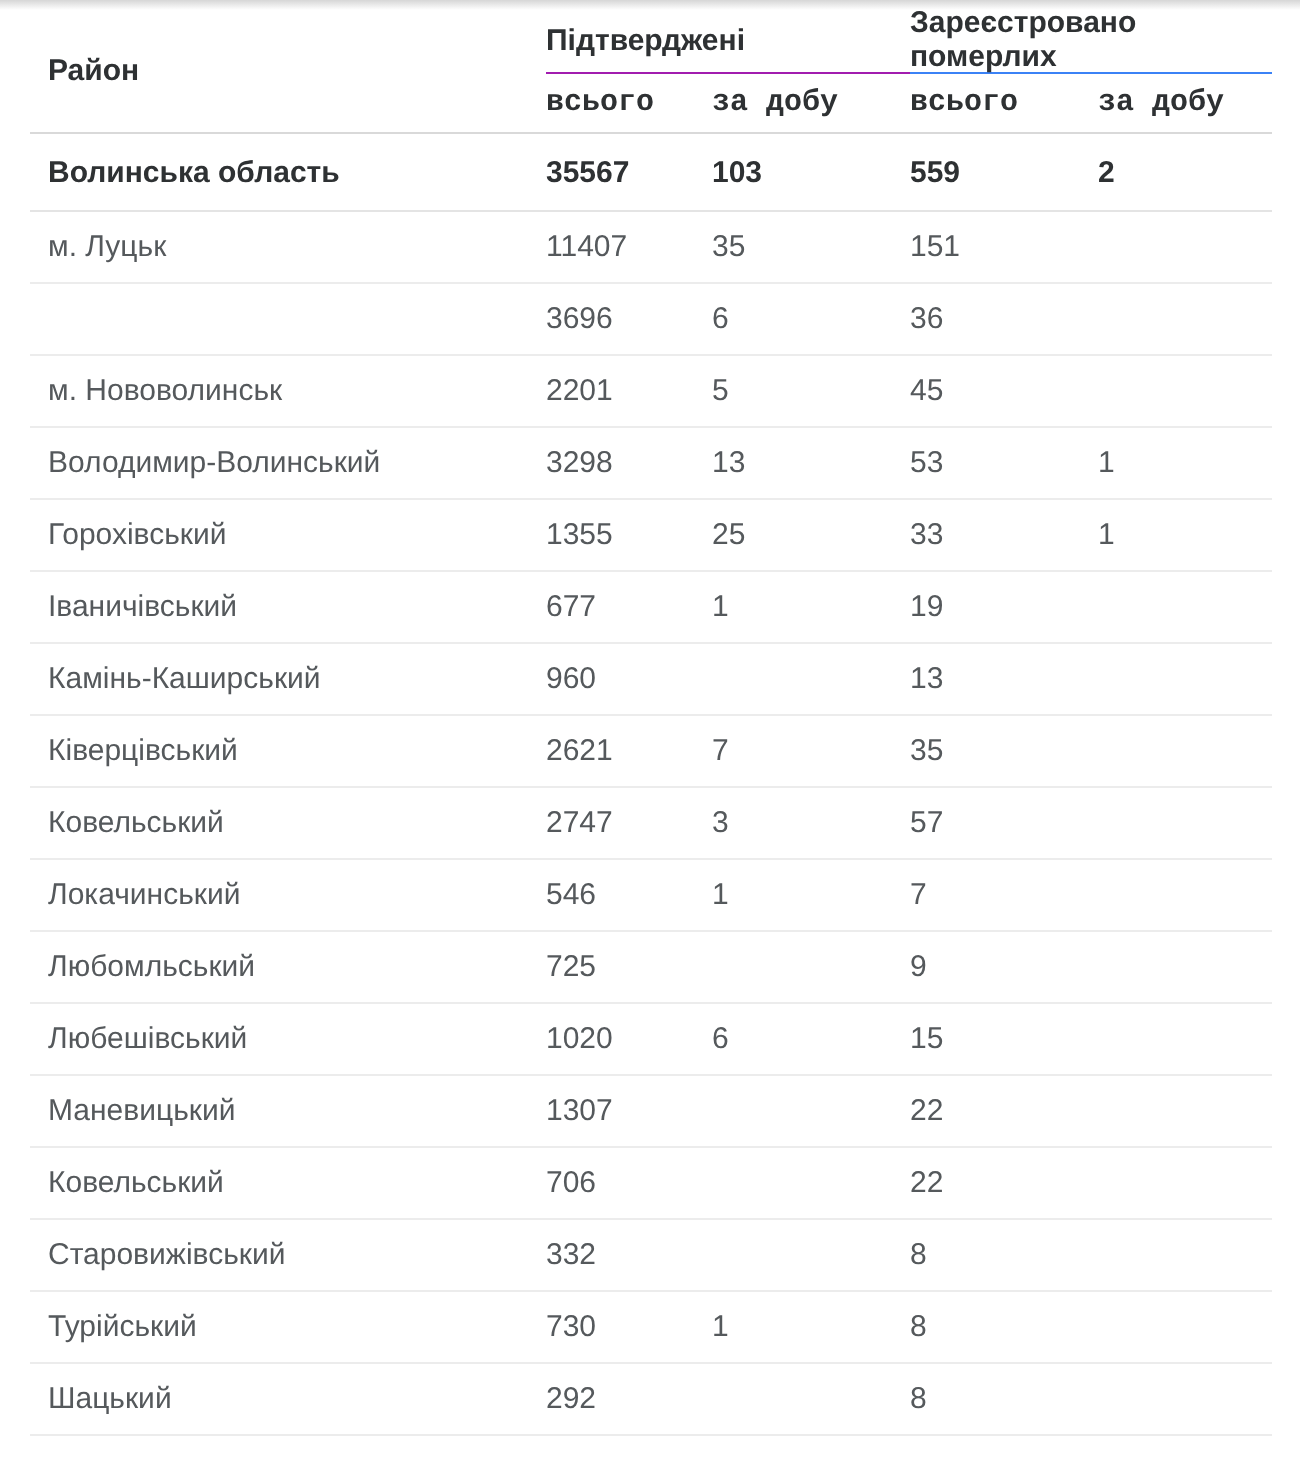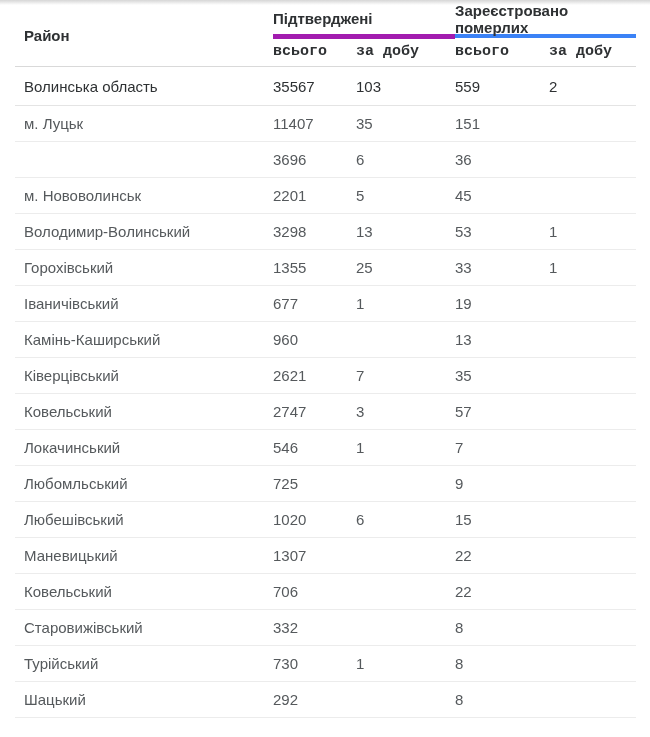--- a/index.html
+++ b/index.html
@@ -35,47 +35,47 @@
   .hdr-district {
     grid-row: 1 / 3;
     grid-column: 1;
     padding-left: 9px;
     align-self: center;
   }
   .hdr-group-confirmed {
     grid-row: 1;
     grid-column: 2 / 4;
     align-self: center;
-    border-bottom: 5px solid #a21caf;
+    border-bottom: 1px solid #a21caf;
     height: 100%;
     display: flex;
     align-items: center;
   }
   .hdr-group-deaths {
     grid-row: 1;
     grid-column: 4 / 6;
     align-self: center;
-    border-bottom: 4px solid #3b82f6;
+    border-bottom: 1px solid #3b82f6;
     height: 100%;
     display: flex;
     align-items: center;
   }
   .hdr-sub { grid-row: 2; font-family: Liberation Mono, monospace; }
   .c2 { grid-column: 2; }
   .c3 { grid-column: 3; }
   .c4 { grid-column: 4; }
   .c5 { grid-column: 5; }
   
   .row {
     height: 35px;
     border-bottom: 1px solid #ececec;
   }
   .row-summary {
     height: 38px;
-    font-weight: normal;
+    font-weight: bold;
     color: #2e3133;
     border-bottom: 1px solid #e4e4e4;
   }
   .cell-district { padding-left: 9px; }
   .cell-num { text-align: left; }
 </style>
 </head>
 <body>
 
 <div class="top-shadow"></div>

